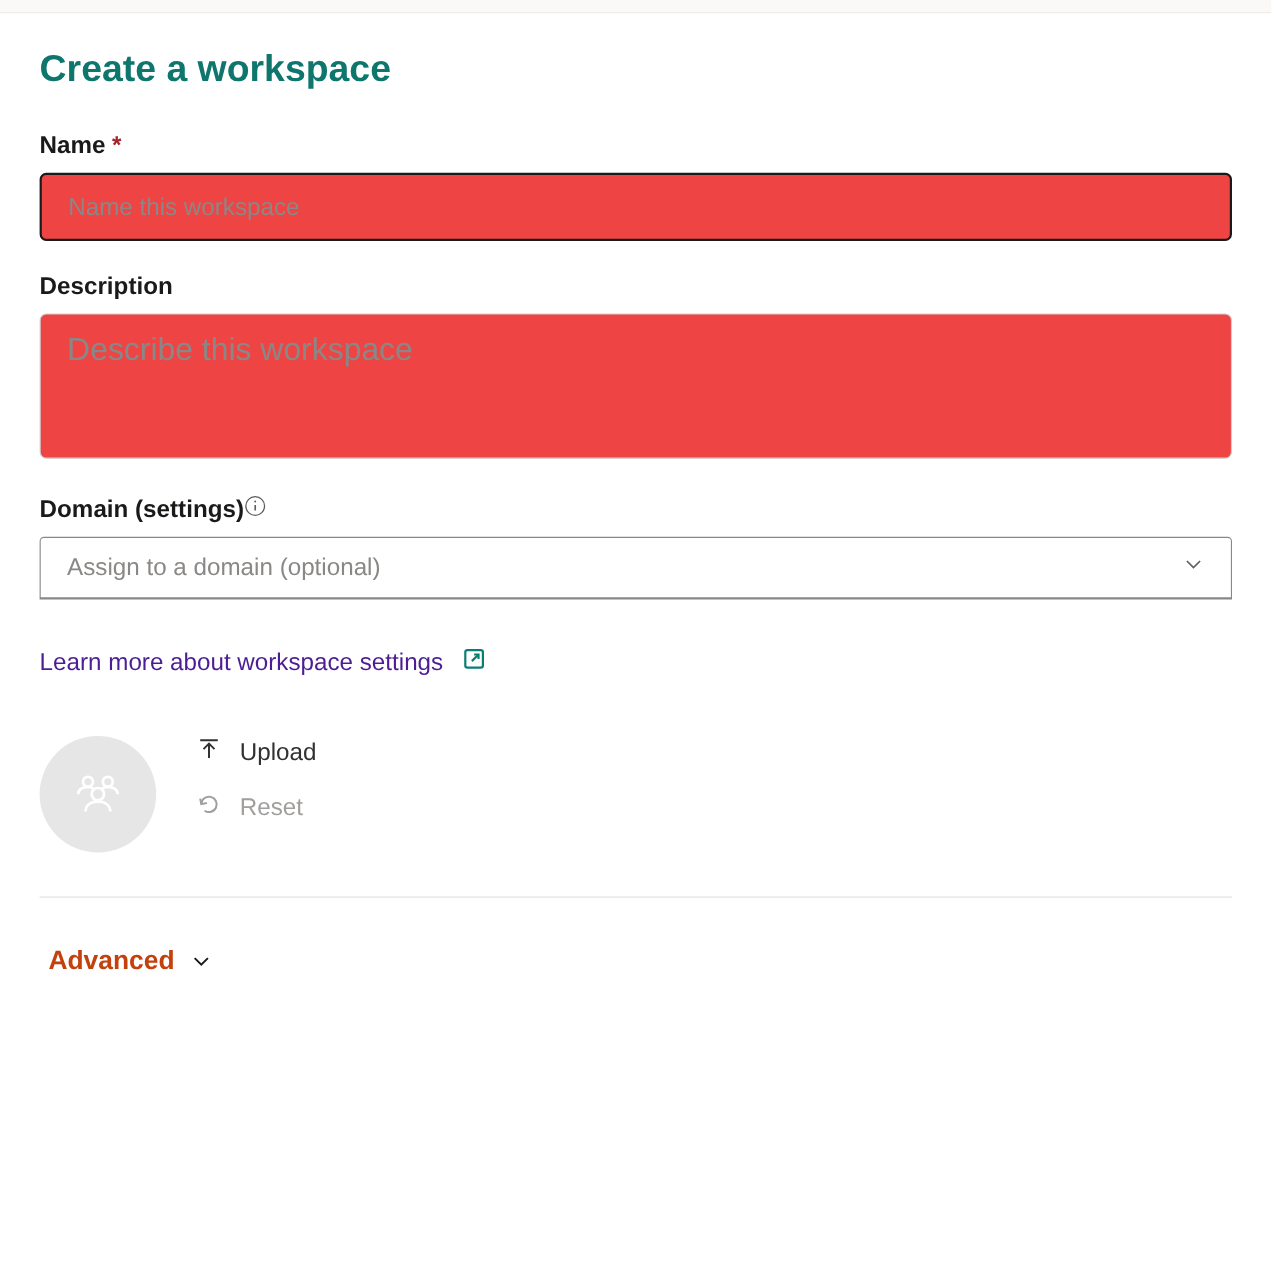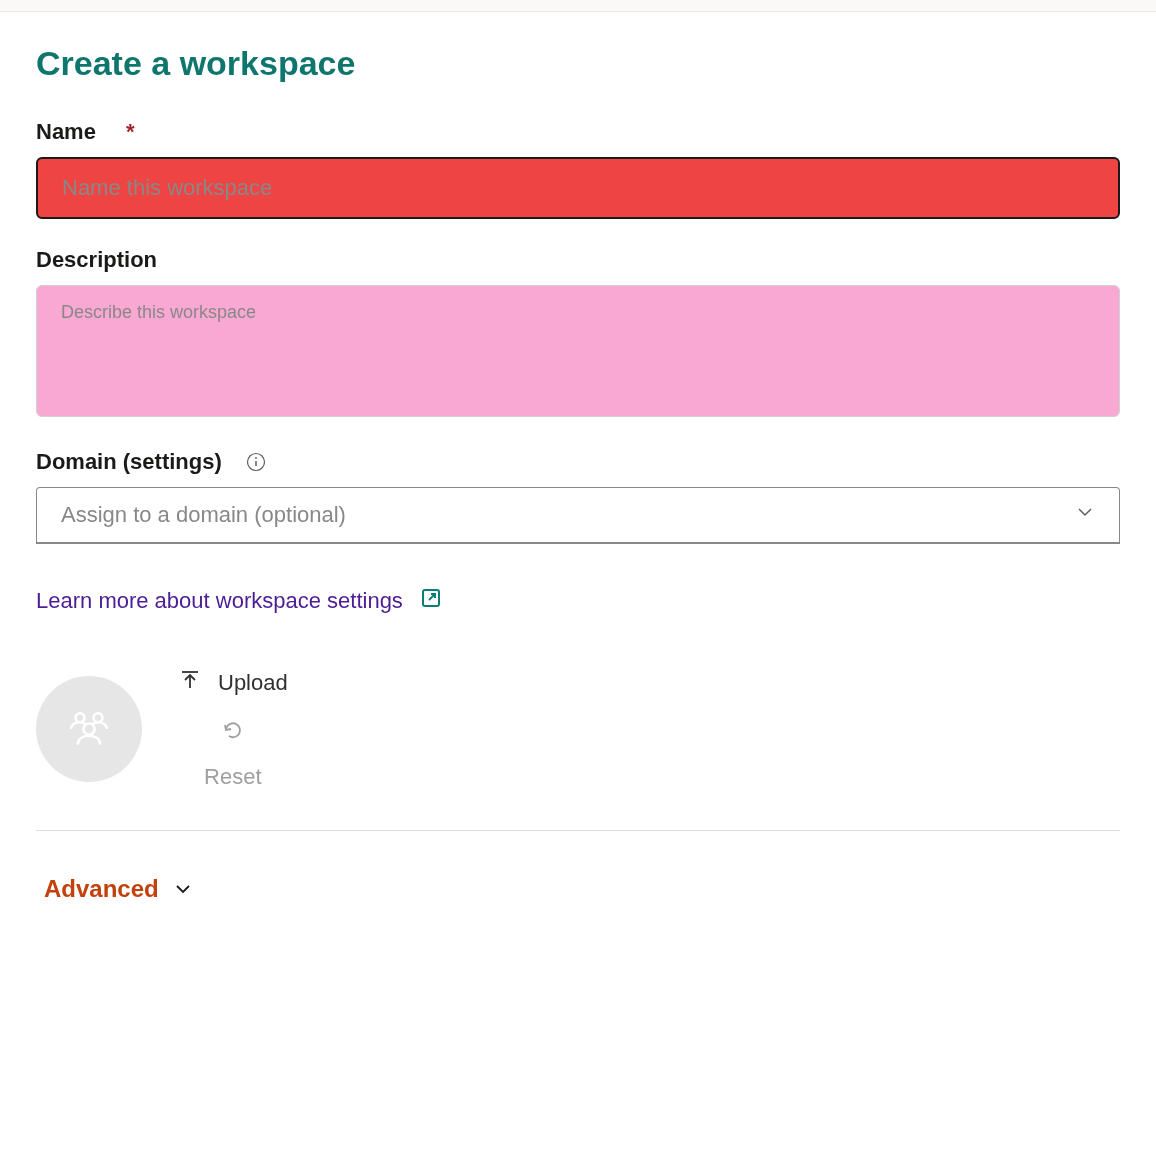--- a/index.html
+++ b/index.html
@@ -29,22 +29,22 @@
       margin-bottom: 36px;
     }
     .field-group {
       margin-bottom: 28px;
     }
     .field-label {
       font-size: 22px;
       font-weight: 600;
       color: #1b1a19;
       display: flex;
-      align-items: center;
-      gap: 24px;
+      align-items: flex-start;
+      gap: 0;
       margin-bottom: 12px;
     }
     .required-star {
       color: #a4262c;
       font-size: 22px;
       margin-left: 6px;
     }
     .text-input {
       width: 100%;
       padding: 16px 24px;
@@ -55,27 +55,27 @@
       outline: none;
       color: #242424;
       background: #ef4444;
     }
     .text-input::placeholder {
       color: #8a8886;
     }
     .textarea-input {
       width: 100%;
       padding: 16px 24px;
-      font-size: 18px;
+      font-size: 29px;
       font-family: inherit;
       border: 1px solid #d1d1d1;
       border-radius: 6px;
       outline: none;
       color: #242424;
-      background: #f9a8d4;
+      background: #ef4444;
       height: 132px;
       resize: none;
     }
     .textarea-input::placeholder {
       color: #8a8886;
     }
     .info-icon {
       display: inline-flex;
       align-items: center;
       justify-content: center;
@@ -118,21 +118,21 @@
       margin-top: 14px;
       margin-bottom: 36px;
       cursor: pointer;
     }
     .external-icon svg {
       width: 24px;
       height: 24px;
     }
     .image-section {
       display: flex;
-      align-items: center;
+      align-items: flex-start;
       gap: 36px;
       margin-top: 16px;
     }
     .avatar-placeholder {
       width: 106px;
       height: 106px;
       border-radius: 50%;
       background: #e6e6e6;
       display: flex;
       align-items: center;
@@ -157,21 +157,20 @@
       border: none;
       font-family: inherit;
       padding: 0;
     }
     .upload-action {
       color: #323130;
     }
     .reset-action {
       color: #a19f9d;
       cursor: default;
-      flex-direction: column;
     }
     .action-icon svg {
       width: 24px;
       height: 24px;
     }
     .divider {
       height: 1px;
       background: #e1dfdd;
       margin: 40px 0 40px 0;
     }

